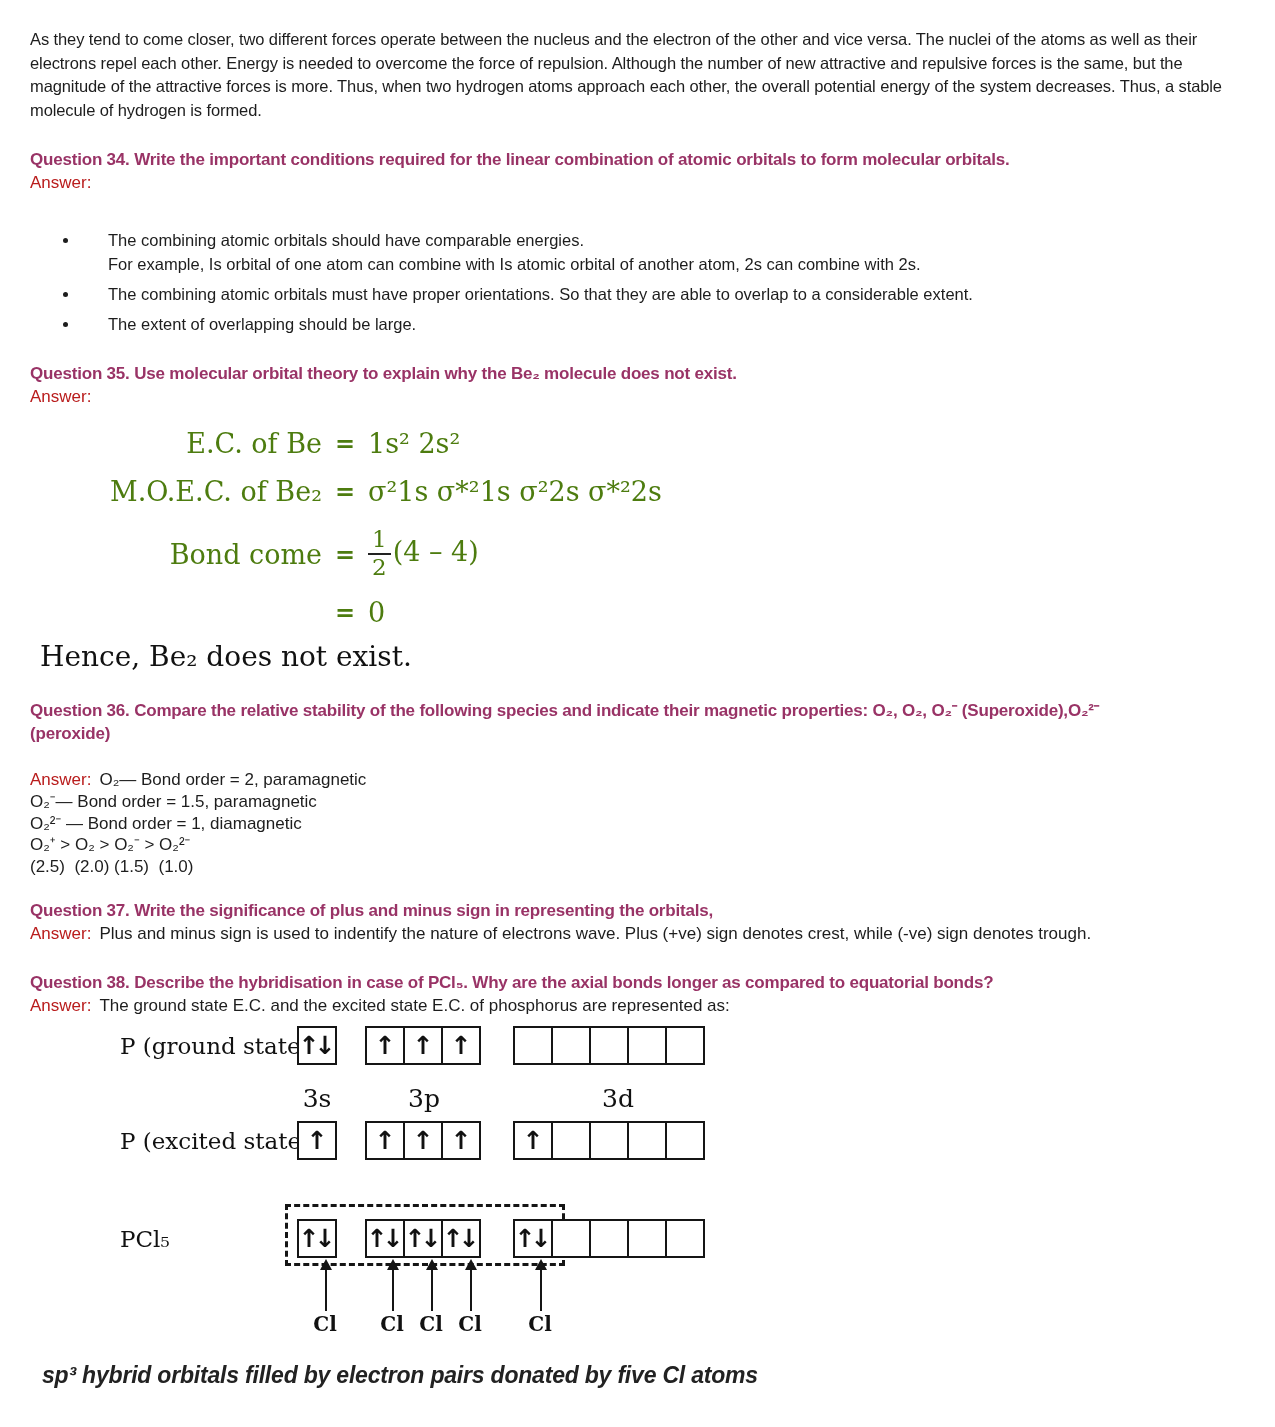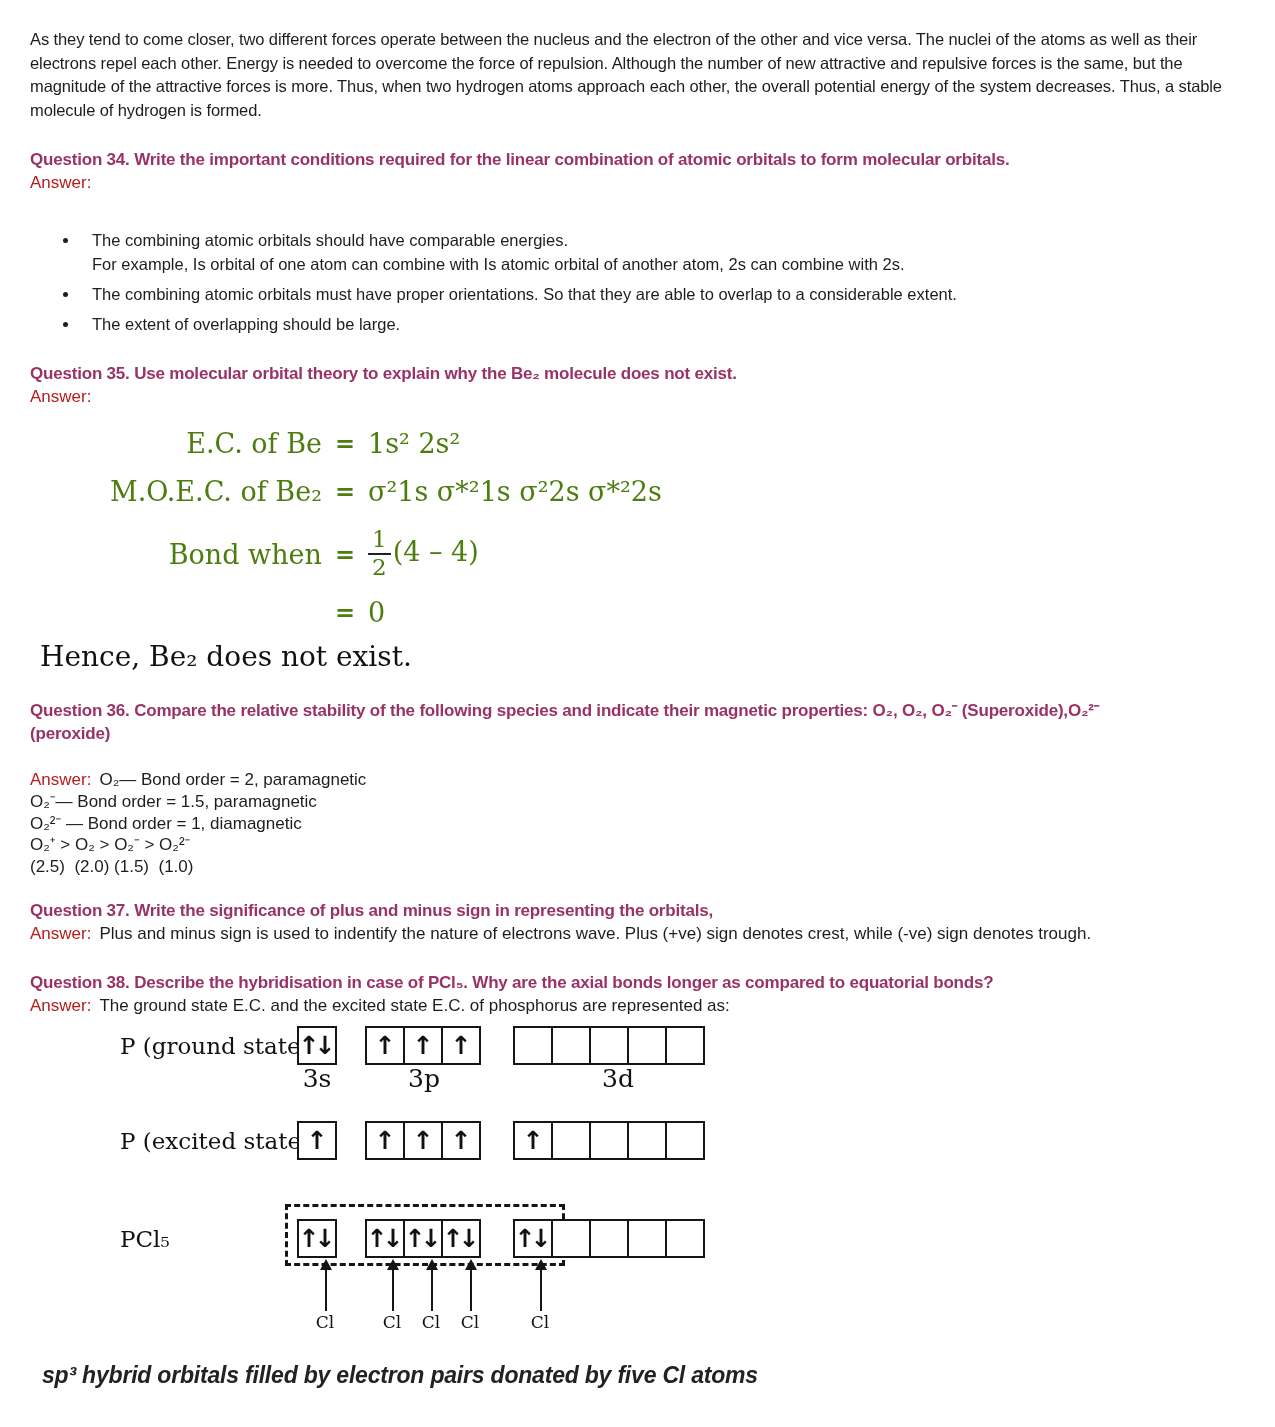--- a/index.html
+++ b/index.html
@@ -10,21 +10,21 @@
   .intro{font-size:16.5px;line-height:23.5px;width:1230px;margin:0;letter-spacing:-0.1px;}
 
   .qsection{margin:0;}
   .qhead{color:#993366;font-weight:bold;font-size:17px;line-height:23px;margin:0;letter-spacing:-0.2px;}
   .answer-label{color:#b91c1c;font-weight:normal;font-size:17px;line-height:23px;}
   .ansrow{font-size:17px;line-height:23px;margin:0;}
   .ansrow .atext{margin-left:8px;}
 
   ul.bullets{margin:34px 0 0 0;padding-left:50px;font-size:16.5px;line-height:24px;}
   ul.bullets li{margin:0 0 6px 0;padding-left:12px;}
-  ul.bullets .bl{display:block;}
+  ul.bullets .bl{display:block;margin-left:16px;}
 
   .eqblock{font-family:"DejaVu Serif",serif;margin:12px 0 0 0;color:#4d7c0f;}
   .eqrow{display:grid;grid-template-columns:292px 46px auto;align-items:center;}
   .eqrow.r1{height:46px;}
   .eqrow.r2{height:50px;}
   .eqrow.r3{height:76px;}
   .eqrow.r4{height:40px;}
   .eq-lhs{text-align:right;font-size:27px;white-space:nowrap;}
   .eq-sign{text-align:center;font-size:24px;font-weight:bold;}
   .eq-rhs{font-size:27px;white-space:nowrap;}
@@ -41,27 +41,27 @@
   .drow{position:absolute;left:0;width:760px;height:40px;}
   .row1{top:5px;} .row2{top:100px;} .row3{top:198px;}
   .dlabel{position:absolute;left:10px;top:0;line-height:40px;font-size:23px;white-space:nowrap;}
   .ogroup{position:absolute;top:0;display:flex;}
   .g-s{left:187px;} .g-p{left:255px;} .g-d{left:403px;}
   .obox{width:36px;height:35px;border:2.5px solid #151515;background:#fff;
         display:flex;align-items:center;justify-content:center;}
   .obox + .obox{border-left:none;}
   .glyph{font-family:"DejaVu Sans",sans-serif;font-size:25px;font-weight:bold;line-height:1;}
   .glyph.pair{letter-spacing:-5px;padding-right:5px;}
-  .sublabel{position:absolute;top:43px;transform:translateX(-50%);font-size:25px;}
+  .sublabel{position:absolute;top:63px;transform:translateX(-50%);font-size:25px;}
   .dashedbox{position:absolute;left:175px;top:183px;width:274px;height:56px;
              border:3px dashed #151515;}
   .donor{position:absolute;top:241px;height:49px;width:0;border-left:2.5px solid #151515;}
   .donor::before{content:"";position:absolute;top:-9px;left:-7.5px;width:0;height:0;
                  border:6px solid transparent;border-bottom:11px solid #151515;}
-  .cl{position:absolute;top:291px;transform:translateX(-50%);font-size:17px;}
+  .cl{position:absolute;top:291px;transform:translateX(-50%);font-size:20px;font-weight:bold;}
 
   .caption{font-weight:bold;font-style:italic;font-size:23px;color:#222;
            margin:16px 0 0 12px;letter-spacing:-0.2px;}
   .mt26{margin-top:26px;} .mt30{margin-top:22px;}
 </style>
 </head>
 <body>
 
 <div class="content">
 
@@ -92,21 +92,21 @@
         <span class="eq-lhs">E.C. of Be</span>
         <span class="eq-sign">=</span>
         <span class="eq-rhs">1s² 2s²</span>
       </div>
       <div class="eqrow r2">
         <span class="eq-lhs">M.O.E.C. of Be₂</span>
         <span class="eq-sign">=</span>
         <span class="eq-rhs">σ²1s σ*²1s σ²2s σ*²2s</span>
       </div>
       <div class="eqrow r3">
-        <span class="eq-lhs">Bond when</span>
+        <span class="eq-lhs">Bond come</span>
         <span class="eq-sign">=</span>
         <span class="eq-rhs"><span class="frac"><span class="num">1</span><span class="den">2</span></span><span>(4 – 4)</span></span>
       </div>
       <div class="eqrow r4">
         <span class="eq-lhs"></span>
         <span class="eq-sign">=</span>
         <span class="eq-rhs">0</span>
       </div>
     </div>
     <p class="conclusion">Hence, Be₂ does not exist.</p>

